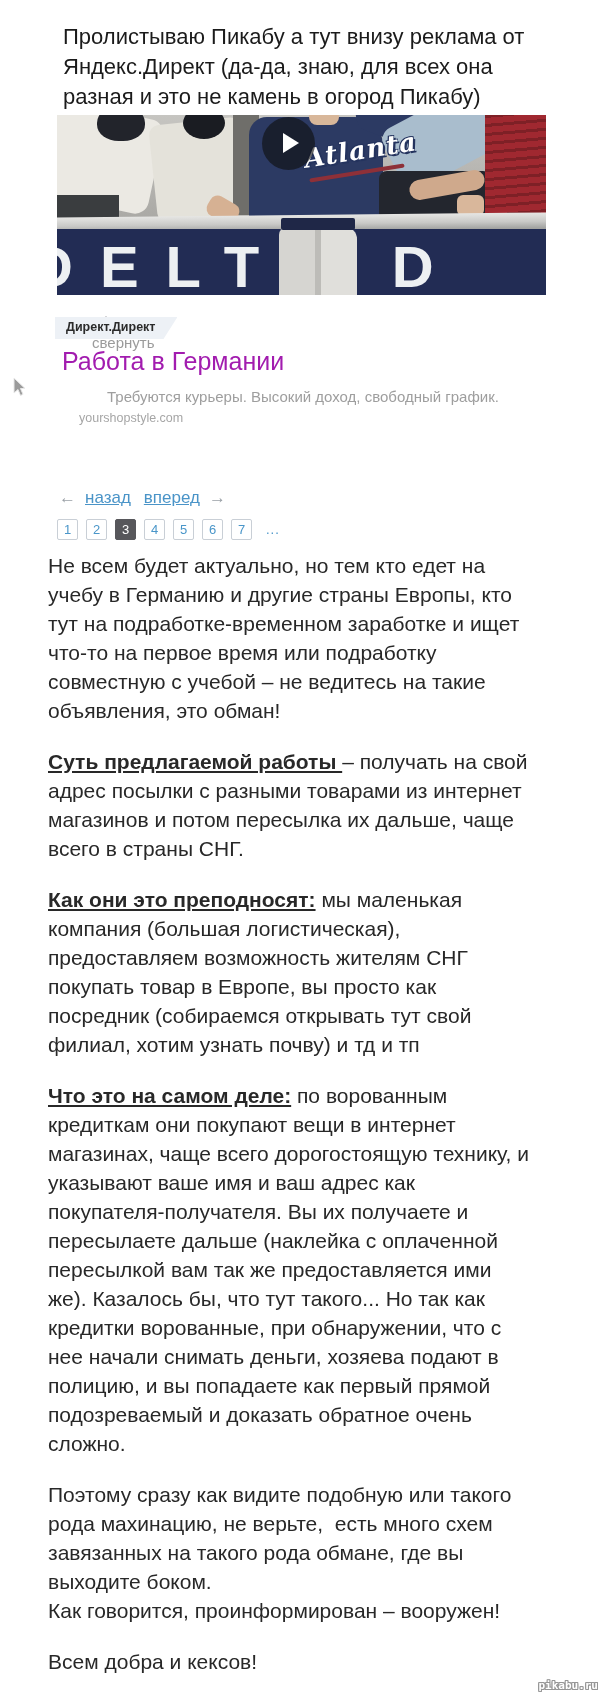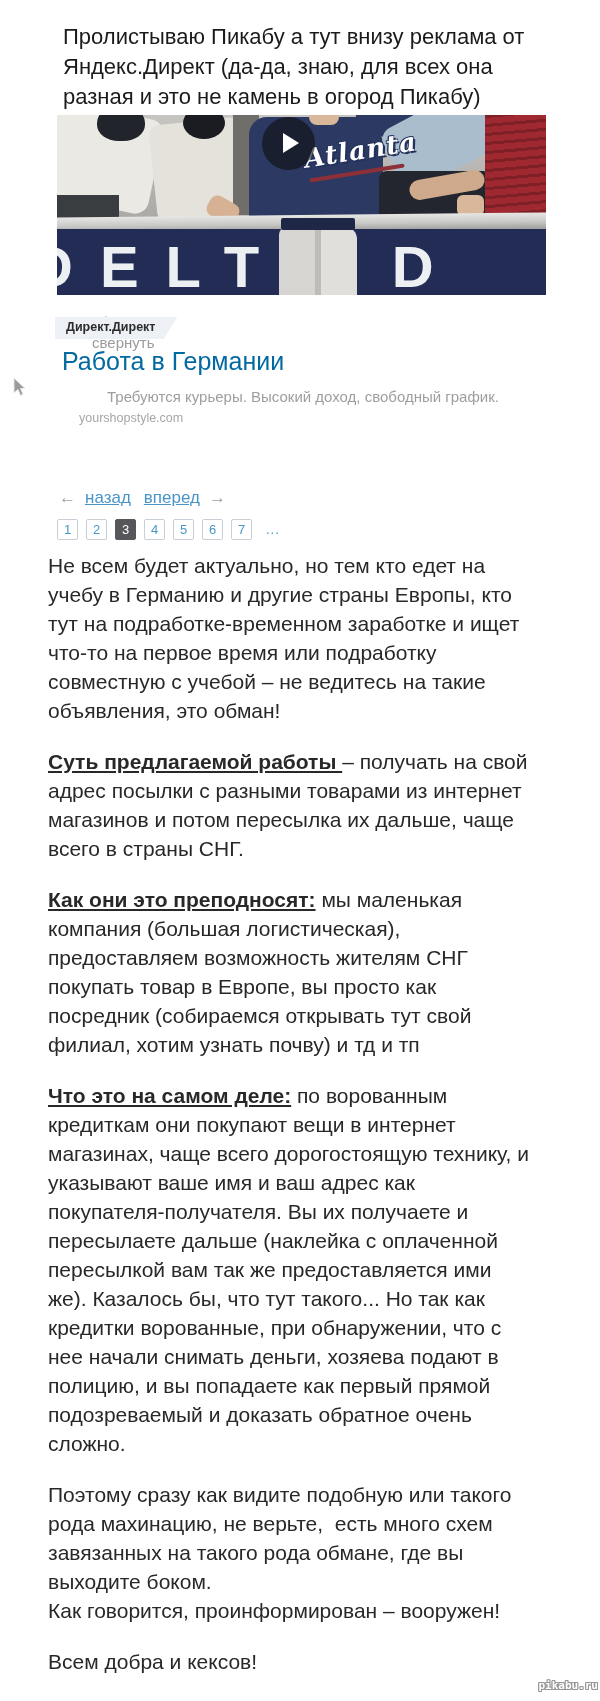--- a/index.html
+++ b/index.html
@@ -62,21 +62,21 @@
   .tri { width:0; height:0; display:inline-block; }
   .tri-up { border-left:7px solid transparent; border-right:7px solid transparent; border-bottom:9px solid #8f9094; }
   .tri-down { border-left:7px solid transparent; border-right:7px solid transparent; border-top:9px solid #8f9094; margin-left:10px; }
   .collapse-label { margin-left:34px; font-size:15px; color:#9b9b9b; }
   
   .ad-badge {
     position:absolute; left:55px; top:317px; height:22px; padding:3px 22px 3px 11px;
     background:#edf1f6; color:#2b2b2b; font-size:12.5px; font-weight:bold;
     clip-path:polygon(0 0, 100% 0, calc(100% - 14px) 100%, 0 100%);
   }
-  .ad-title { position:absolute; left:62px; top:347px; font-size:25px; color:#0369a1; text-decoration:none; }
+  .ad-title { position:absolute; left:62px; top:347px; font-size:25px; color:#a21caf; text-decoration:none; }
   .ad-desc { position:absolute; left:63px; top:388px; font-size:15px; color:#9e9e9e;margin-left:44px; }
   .ad-url { position:absolute; left:63px; top:411px; font-size:12.5px; color:#a6a6a6;margin-left:16px; }
   .cursor-icon { position:absolute; left:11px; top:377px; }
   
   .nav-row { position:absolute; left:59px; top:488px; font-size:17px; color:#9aa0a6; display:flex; gap:9px; align-items:center; }
   .nav-link { color:#4a94c8; text-decoration:underline; }
   .pagination { position:absolute; left:57px; top:519px; display:flex; align-items:center; gap:8px; }
   .page-box {
     width:21px; height:21px; border:1px solid #c9cfd6; border-radius:2px; background:#fff;
     color:#4a96c9; font-size:13px; display:flex; align-items:center; justify-content:center; cursor:pointer;

